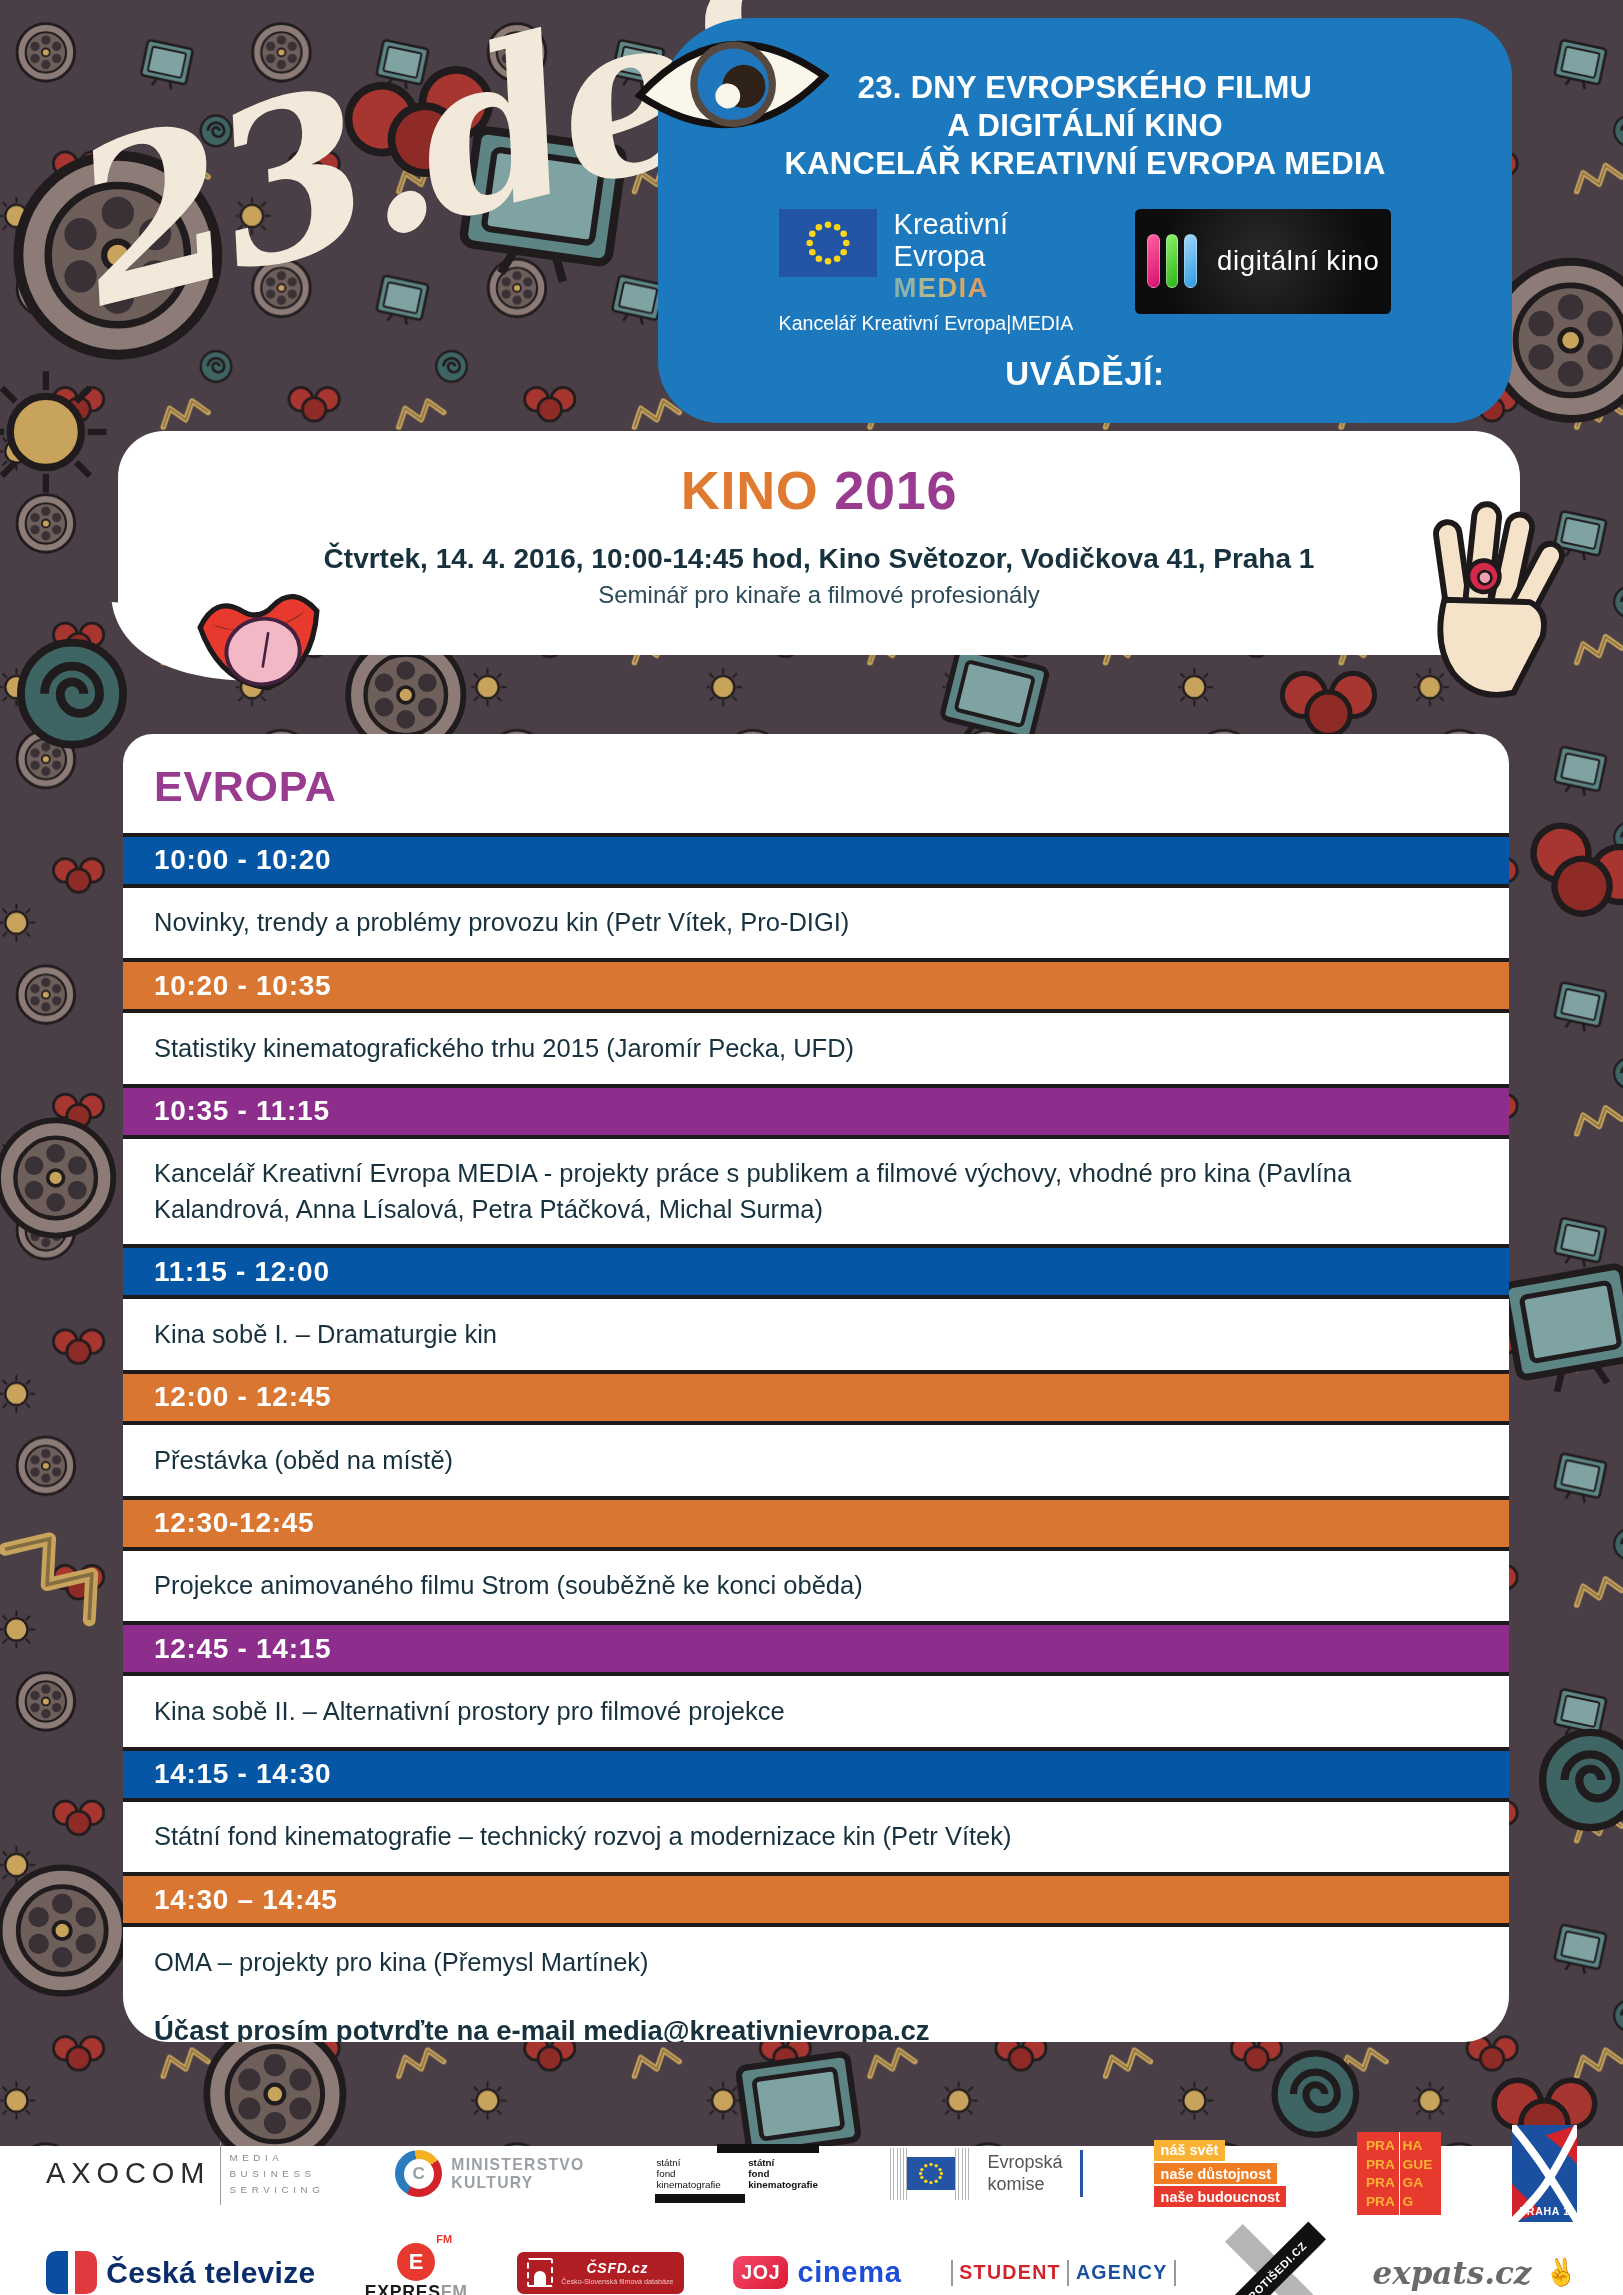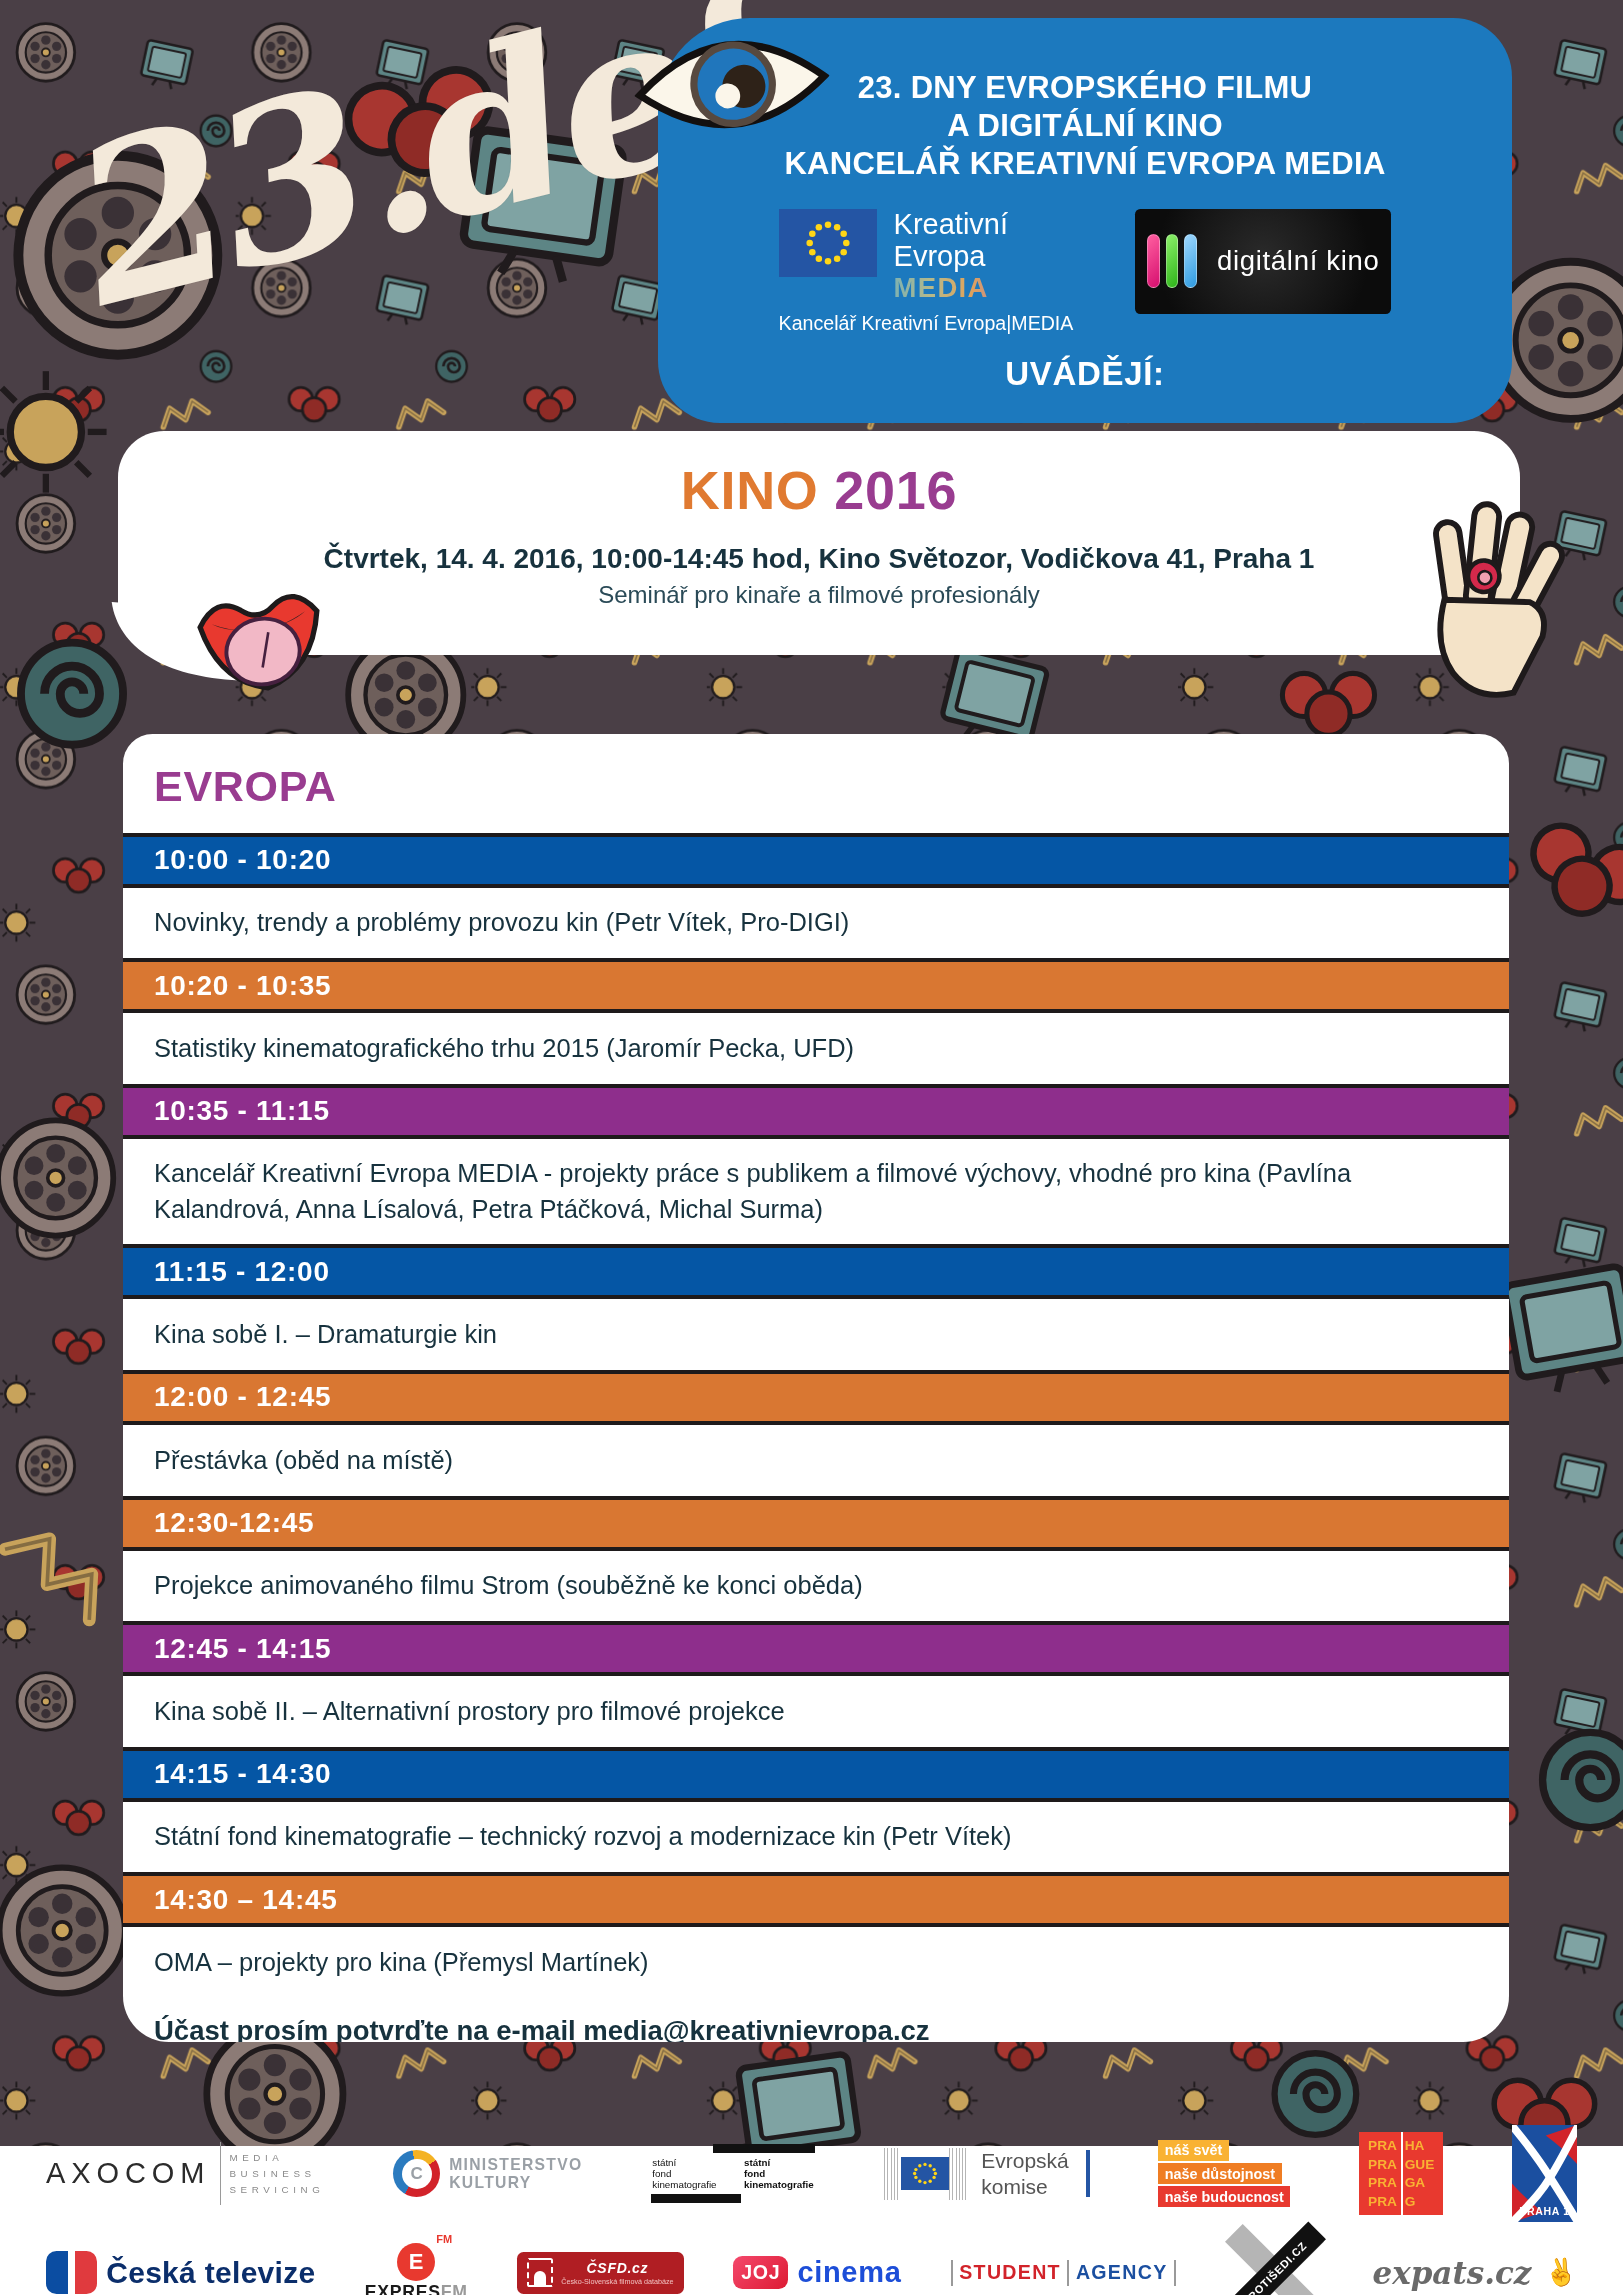--- a/index.html
+++ b/index.html
@@ -92,21 +92,21 @@
   .sf-bar{height:8.5px;background:#111;}
   .sf-bar.short{width:62%;margin-left:38%;}
   .sf-bar.short2{width:55%;}
   .sf-mid{display:flex;justify-content:space-between;padding:3.9px 1.3px;}
   .sf-col{font-size:9.8px;line-height:1.15;color:#111;}
   .sf-col.b{font-weight:700;}
 
   .ek-flagwrap{display:flex;align-items:center;}
   .ek-hatch{width:17px;height:52px;background:repeating-linear-gradient(90deg,#b5b5b5 0 1px,transparent 1px 3.3px);}
   .ek-flag{width:48px;height:33px;background:#2455A4;position:relative;}
-  .ek-text{font-size:21px;color:#555;line-height:1.2;margin-left:6.5px;}
+  .ek-text{font-size:18px;color:#555;line-height:1.2;margin-left:6.5px;}
   .ek-bar{width:3.9px;height:47px;background:#2455A4;margin-left:7.9px;}
 
   .ns-block{display:flex;flex-direction:column;align-items:flex-start;gap:2px;}
   .ns-line{color:#fff;font-weight:800;font-size:14.4px;padding:2.6px 6.5px;}
   .ns1{background:#F9B233;} .ns2{background:#EF7D23;} .ns3{background:#E8392F;}
 
   .praha-grid{background:#E8392F;padding:5.2px 5.2px;display:grid;grid-template-columns:auto auto;column-gap:0;row-gap:1.3px;position:relative;}
   .praha-grid:before{content:"";position:absolute;left:50%;top:0;bottom:0;width:1.3px;background:#fff;}
   .praha-cell{color:#F9B233;font-weight:800;font-size:13.7px;line-height:1.25;padding:0 3.9px;}
 

